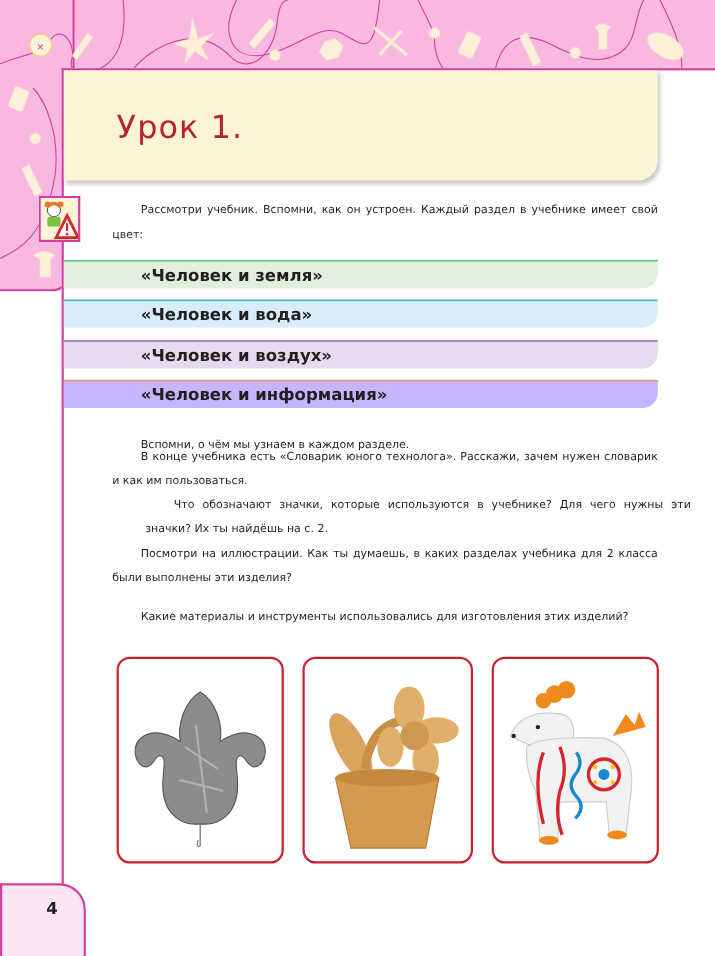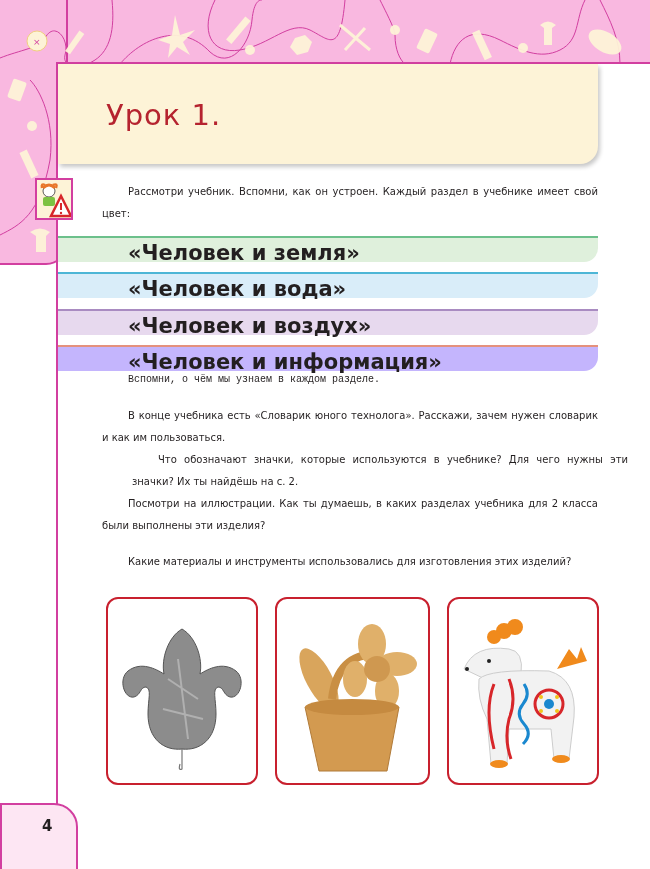--- a/index.html
+++ b/index.html
@@ -8,21 +8,21 @@
   .left-band{position:absolute;left:0;top:0;width:68px;height:265px;background:#f9b8e0;border-bottom-right-radius:22px;border-right:2px solid #d23fa0;border-bottom:2px solid #d23fa0;box-sizing:border-box;}
   .deco{position:absolute;left:0;top:0;width:650px;height:270px;pointer-events:none;}
   .content-frame{position:absolute;left:56px;top:62px;width:594px;height:807px;background:#fff;border-left:2px solid #d23fa0;border-top:2px solid #d23fa0;box-sizing:border-box;}
   .title-box{position:absolute;left:58px;top:64px;width:540px;height:100px;background:#fdf3d7;border-bottom-right-radius:18px;box-shadow:2px 3px 4px rgba(0,0,0,0.22);}
   .lesson-num{position:absolute;left:48px;top:18px;font-size:29px;color:#b5232f;letter-spacing:1px;margin-top:16px;}
   .lesson-title{position:absolute;left:48px;top:52px;font-size:29px;font-weight:bold;color:#b5232f;letter-spacing:0.3px;}
   .warn-icon{position:absolute;left:35px;top:178px;width:38px;height:42px;border:2px solid #d23fa0;background:#fdf3d7;box-sizing:border-box;}
   .para{position:absolute;left:102px;width:496px;font-size:10px;line-height:22px;text-align:justify;color:#231f20;}
   .para .ind{display:inline-block;width:26px;}
   .band{position:absolute;left:58px;width:540px;height:26px;border-top:2px solid;border-bottom-right-radius:14px;box-sizing:border-box;}
-  .band span{position:absolute;left:70px;top:3px;font-size:21px;font-weight:bold;color:#231f20;}
+  .band span{position:absolute;left:70px;top:3px;font-size:15px;font-weight:bold;color:#231f20;}
   .photo{position:absolute;top:597px;height:188px;border:2px solid #c8202e;border-radius:12px;box-sizing:border-box;background:#fff;overflow:hidden;}
   .page-tab{position:absolute;left:0;top:803px;width:78px;height:70px;background:#fde6f3;border:2px solid #d23fa0;border-top-right-radius:24px;box-sizing:border-box;}
   .page-num{position:absolute;left:40px;top:12px;font-size:15px;font-weight:bold;color:#231f20;}
 </style>
 </head>
 <body>
 
 <div class="top-band"></div>
 <div class="left-band"></div>
 
@@ -82,21 +82,21 @@
 <div class="band" style="top:272px;background:#d9edf9;border-color:#4db6d6;">
   <span>«Человек  и  вода»</span>
 </div>
 <div class="band" style="top:309px;background:#e7d9ee;border-color:#a98bc1;">
   <span>«Человек  и  воздух»</span>
 </div>
 <div class="band" style="top:345px;background:#c4b5fd;border-color:#e4917d;">
   <span>«Человек  и  информация»</span>
 </div>
 
-<div class="para" style="top:369px;font-family:Liberation Mono, monospace;"><span class="ind"></span><span>Вспомни, о чём мы узнаем в каждом разделе.</span></div>
+<div class="para" style="top:394px;"><span class="ind"></span><span>Вспомни, о чём мы узнаем в каждом разделе.</span></div>
 <div class="para" style="top:405px;"><span class="ind"></span><span>В конце учебника есть «Словарик юного технолога». Расскажи, зачем нужен словарик и как им пользоваться.</span></div>
 <div class="para" style="top:449px;margin-left:30px;"><span class="ind"></span><span>Что обозначают значки, которые используются в учебнике? Для чего нужны эти значки? Их ты найдёшь на с. 2.</span></div>
 <div class="para" style="top:493px;"><span class="ind"></span><span>Посмотри на иллюстрации. Как ты думаешь, в каких разделах учебника для 2 класса были выполнены эти изделия?</span></div>
 <div class="para" style="top:551px;"><span class="ind"></span><span>Какие материалы и инструменты использовались для изготовления этих изделий?</span></div>
 
 <div class="photo" style="left:106px;width:152px;">
   <svg width="148" height="184" viewBox="0 0 148 184">
     <path d="M74 30 C88 38,95 60,92 75 C100 70,115 62,128 72 C138 80,132 100,122 98 C115 96,116 88,110 88 C104 90,108 100,108 115 C108 140,92 152,74 150 C56 152,40 140,40 115 C40 100,44 90,38 88 C32 88,33 96,26 98 C16 100,10 80,20 72 C33 62,48 70,56 75 C53 60,60 38,74 30 Z" fill="#8c8c8c" stroke="#555" stroke-width="1"></path>
     <path d="M60 80 L90 100 M55 110 L95 120 M70 60 L80 140" stroke="#c8c8c8" stroke-width="2" opacity="0.6"></path>
     <path d="M74 150 L74 170 Q70 172 72 165" stroke="#777" stroke-width="1.2" fill="none"></path>

